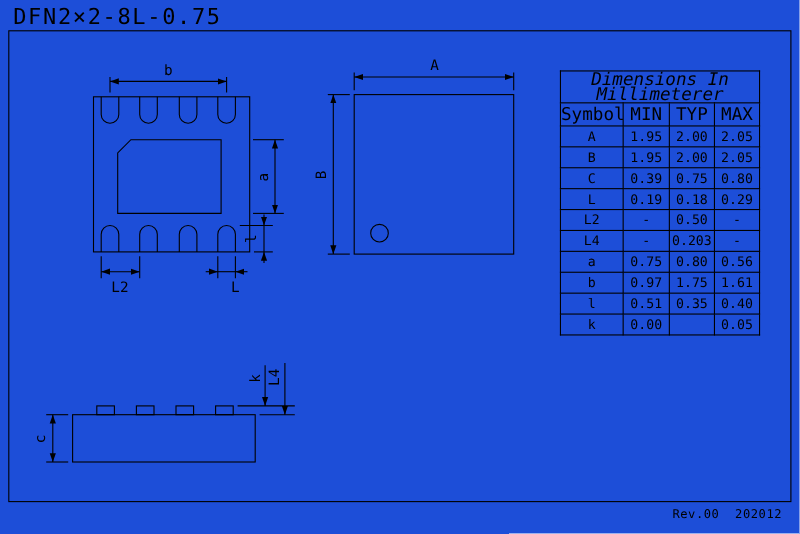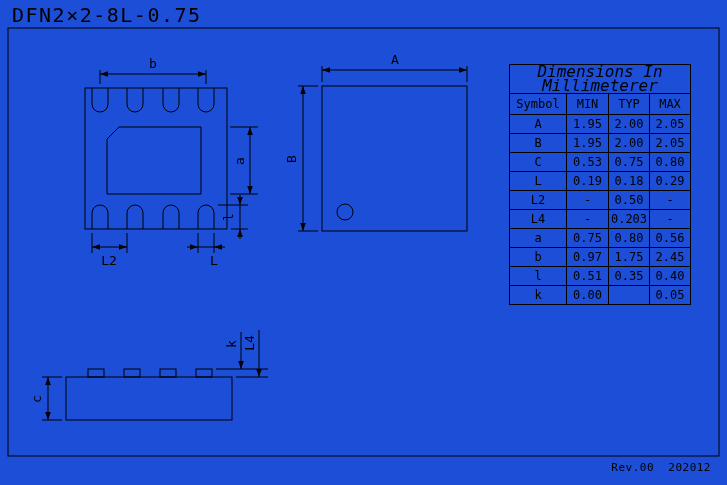--- a/index.html
+++ b/index.html
@@ -30,21 +30,21 @@
   table.dims {
     position:absolute; left:509px; top:64px; width:181px;
     border-collapse:collapse; table-layout:fixed;
     font-size:12px; line-height:1;
   }
   .dims td {
     border:1px solid #000; text-align:center; vertical-align:middle;
     padding:0; height:18px; font-weight:normal;
   }
   .dims td.cap { height:28px; }
-  .dims td.hdr { height:20px; font-size:12px; }
+  .dims td.hdr { height:20px; font-size:16px; }
   .cap div { height:14px; line-height:14px; font-size:16px;font-style:italic; }
 </style>
 </head>
 <body>
 
 <div class="page">
 
   <div class="title">DFN2×2-8L-0.75</div>
   <div class="rev">Rev.00  202012</div>
 
@@ -175,21 +175,21 @@
         <td>2.05</td>
       </tr>
       <tr>
         <td>B</td>
         <td>1.95</td>
         <td>2.00</td>
         <td>2.05</td>
       </tr>
       <tr>
         <td>C</td>
-        <td>0.53</td>
+        <td>0.39</td>
         <td>0.75</td>
         <td>0.80</td>
       </tr>
       <tr>
         <td>L</td>
         <td>0.19</td>
         <td>0.18</td>
         <td>0.29</td>
       </tr>
       <tr>
@@ -207,21 +207,21 @@
       <tr>
         <td>a</td>
         <td>0.75</td>
         <td>0.80</td>
         <td>0.56</td>
       </tr>
       <tr>
         <td>b</td>
         <td>0.97</td>
         <td>1.75</td>
-        <td>2.45</td>
+        <td>1.61</td>
       </tr>
       <tr>
         <td>l</td>
         <td>0.51</td>
         <td>0.35</td>
         <td>0.40</td>
       </tr>
       <tr>
         <td>k</td>
         <td>0.00</td>

